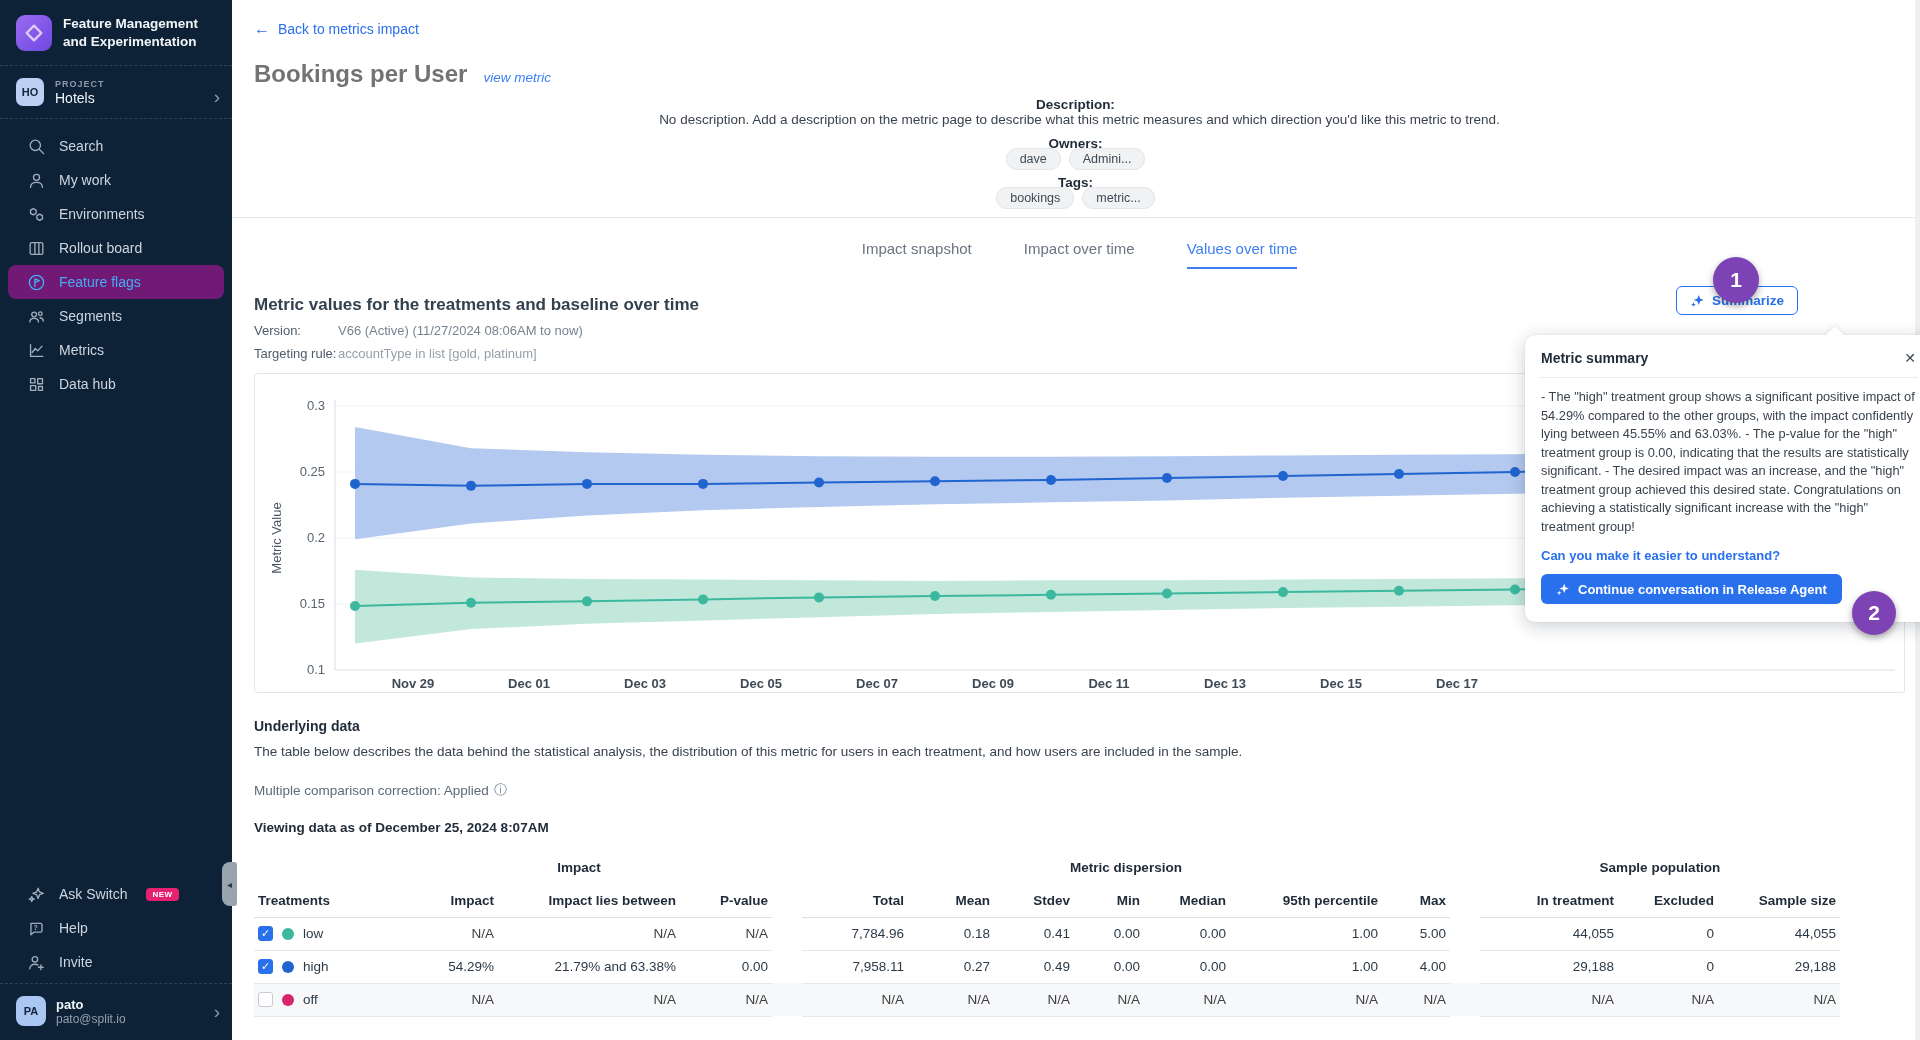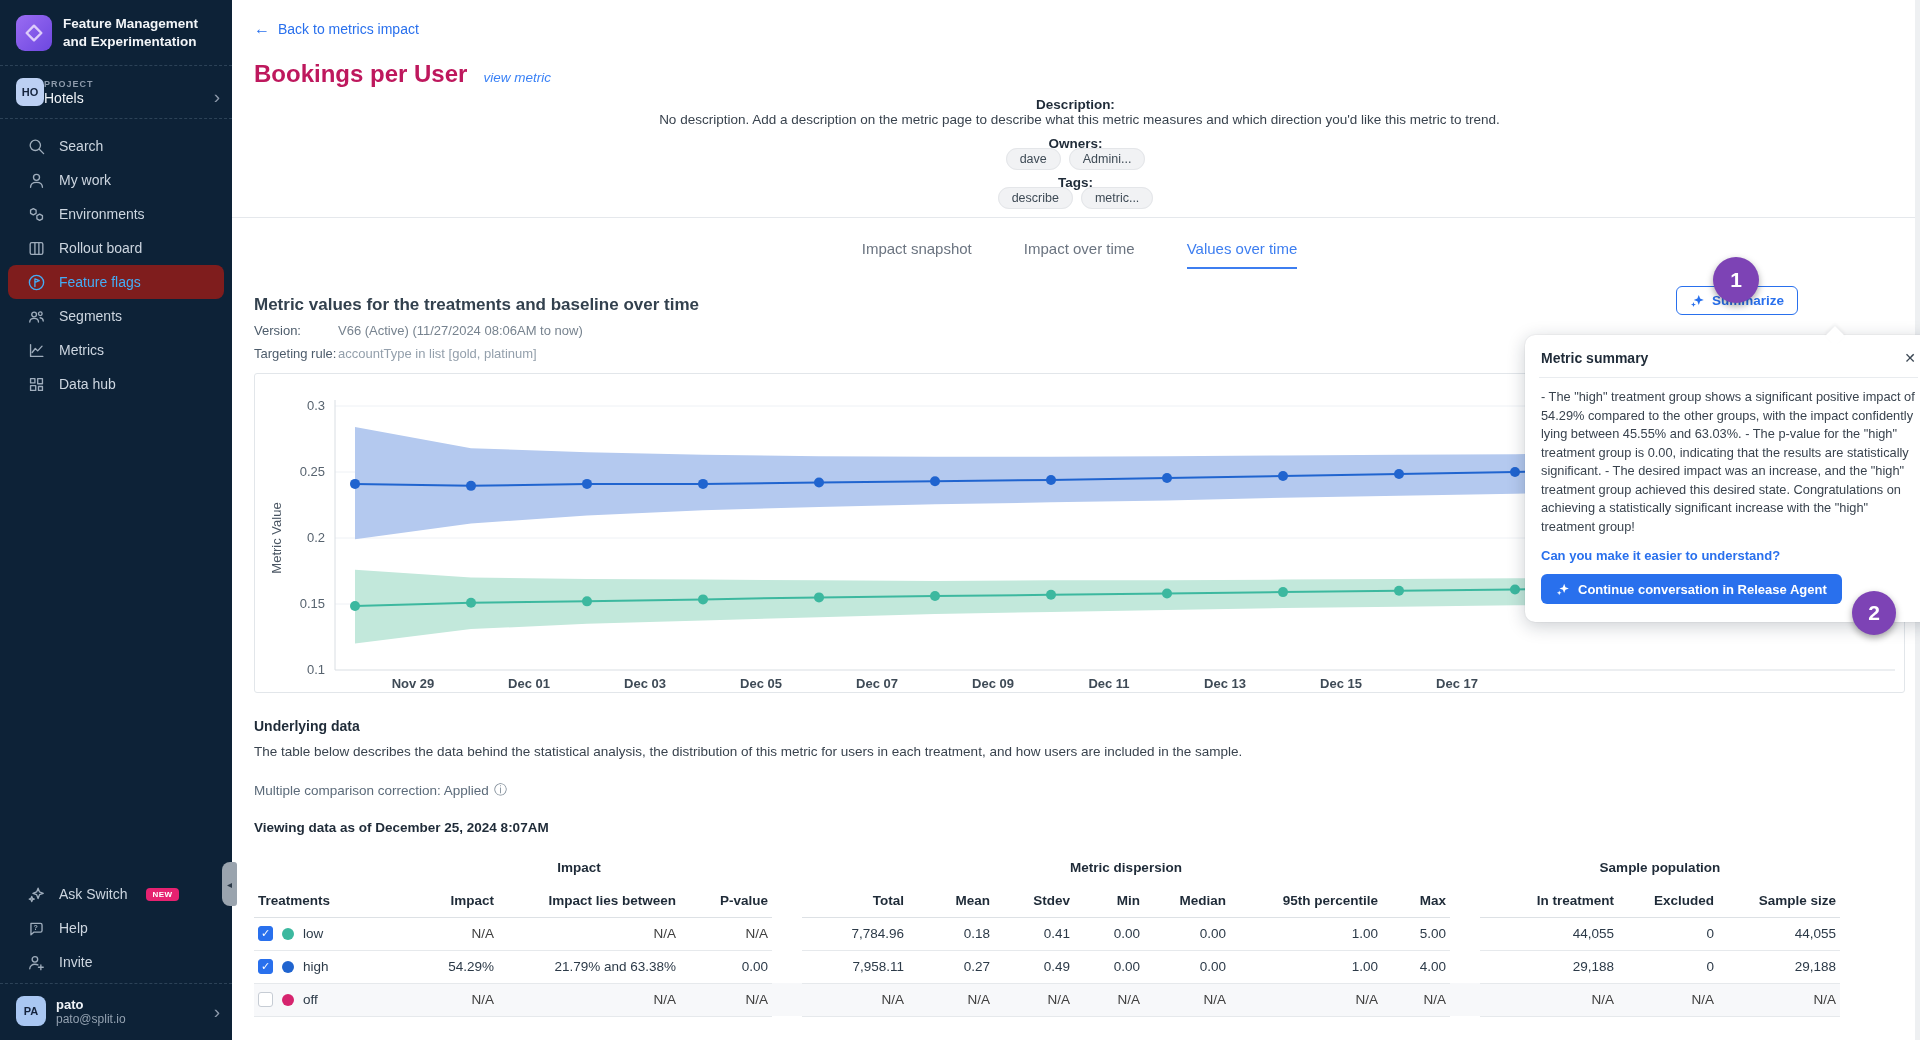--- a/index.html
+++ b/index.html
@@ -8,51 +8,51 @@
   body { display:flex; }
 
   
   .sidebar { width:232px; min-width:232px; height:1040px; background:#0d2237; color:#cdd6e0;
     display:flex; flex-direction:column; position:relative; }
   .logo-row { display:flex; align-items:center; gap:11px; padding:15px 14px 14px 16px; }
   .logo-badge { width:36px; height:36px; border-radius:9px; flex:none;
     background:linear-gradient(135deg,#9a6cf2,#6d47e0); display:flex; align-items:center; justify-content:center; }
   .logo-title { font-size:13.5px; line-height:1.32; font-weight:600; color:#f2f5f8; width:150px; }
   .side-div { border-top:1px dashed #2c4257; margin:0 0; }
-  .project-row { display:flex; align-items:flex-end; padding:12px 12px 12px 16px; cursor:pointer; }
+  .project-row { display:flex; align-items:flex-end; gap:11px; padding:12px 12px 12px 16px; cursor:pointer; }
   .proj-badge { width:28px; height:28px; border-radius:7px; background:#bcd0f3; color:#14233c;
     font-size:11px; font-weight:bold; display:flex; align-items:center; justify-content:center; }
   .proj-label { font-size:9px; letter-spacing:1px; color:#8d9aab; font-weight:600; }
   .proj-name { font-size:14px; color:#f0f4f8; margin-top:1px; }
   .proj-chevron { margin-left:auto; color:#8d9aab; font-size:19px; line-height:1; }
   .nav { padding:10px 8px; }
   .nav-item { display:flex; align-items:center; gap:13px; height:34px; padding:0 10px 0 18px;
     border-radius:8px; font-size:14px; color:#cdd6e0; cursor:pointer; }
   .nav-item .nicon { width:20px; height:20px; flex:none; display:flex; align-items:center; justify-content:center; }
-  .nav-item.active { background:#7f1d1d; color:#45acf5; }
+  .nav-item.active { background:#701a75; color:#45acf5; }
   .nav-item svg { stroke:#9fadbc; }
   .nav-item.active svg { stroke:#45acf5; }
   .side-spacer { flex:1; }
   .new-badge { background:#e62270; color:#fff; font-size:8px; font-weight:bold; letter-spacing:.5px;
     border-radius:4px; padding:2px 6px; margin-left:6px; }
   .user-row { display:flex; align-items:center; gap:10px; padding:12px 12px 14px 16px; cursor:pointer; }
   .user-avatar { width:30px; height:30px; border-radius:8px; background:#a9c7f2; color:#14233c;
     font-size:11px; font-weight:bold; display:flex; align-items:center; justify-content:center; }
   .user-name { font-size:13px; color:#f0f4f8; font-weight:600; }
   .user-email { font-size:12px; color:#93a1b0; }
   .collapse-handle { position:absolute; left:222px; top:862px; width:15px; height:44px;
     background:#9aa4ae; border-radius:8px 3px 3px 8px; display:flex; align-items:center; justify-content:center;
     color:#2c3a48; font-size:10px; cursor:pointer; z-index:5; }
 
   
   .main { position:relative; flex:1; height:1040px; padding:20px 15px 0 22px; background:#fff; overflow:hidden; }
   .back-link { display:inline-flex; align-items:center; gap:8px; color:#2970ed; font-size:14px; cursor:pointer; }
   .back-link .arrow { font-size:16px; }
   .title-row { display:flex; align-items:baseline; gap:16px; margin-top:22px; }
-  .page-title { font-size:24px; font-weight:bold; color:#be185d; }
+  .page-title { font-size:24px; font-weight:bold; color:#737373; }
   .view-metric { color:#3b82f6; font-size:13.5px; cursor:pointer;font-style:italic; }
   .meta-line { margin-top:9px; font-size:13.5px; color:#39434e; display:flex; align-items:center;flex-direction:column; }
   .meta-label { font-weight:bold; color:#1f2b38; margin-right:8px; }
   .chip { background:#f1f2f4; border:1px solid #e4e6e9; border-radius:14px; padding:3px 13px;
     font-size:12.5px; color:#3e4a55; margin-right:8px; }
   .full-divider { border-top:1px solid #e5e8ec; margin:12px -15px 0 -22px; }
   .tabs { display:flex; justify-content:center; gap:52px; margin-top:22px; }
   .tab { font-size:15px; color:#6b7480; padding-bottom:10px; cursor:pointer; border-bottom:2px solid transparent; }
   .tab.active { color:#3d7ef0; border-bottom-color:#3d7ef0; }
   .section-heading { margin-top:26px; font-size:17px; font-weight:600; color:#33414e; }
@@ -277,21 +277,21 @@
     <span>No description. Add a description on the metric page to describe what this metric measures and which direction you'd like this metric to trend.</span>
   </div>
 
   <div class="meta-line">
     <span class="meta-label">Owners:</span>
     <span id="owners-chips"><span class="chip">dave</span><span class="chip">Admini...</span></span>
   </div>
 
   <div class="meta-line">
     <span class="meta-label">Tags:</span>
-    <span id="tags-chips"><span class="chip">describe</span><span class="chip">metric...</span></span>
+    <span id="tags-chips"><span class="chip">bookings</span><span class="chip">metric...</span></span>
   </div>
 
   <div class="full-divider"></div>
 
   <div class="tabs" id="tabs">
       <div class="tab">Impact snapshot</div>
       <div class="tab">Impact over time</div>
       <div class="tab active">Values over time</div>
     </div>
 

